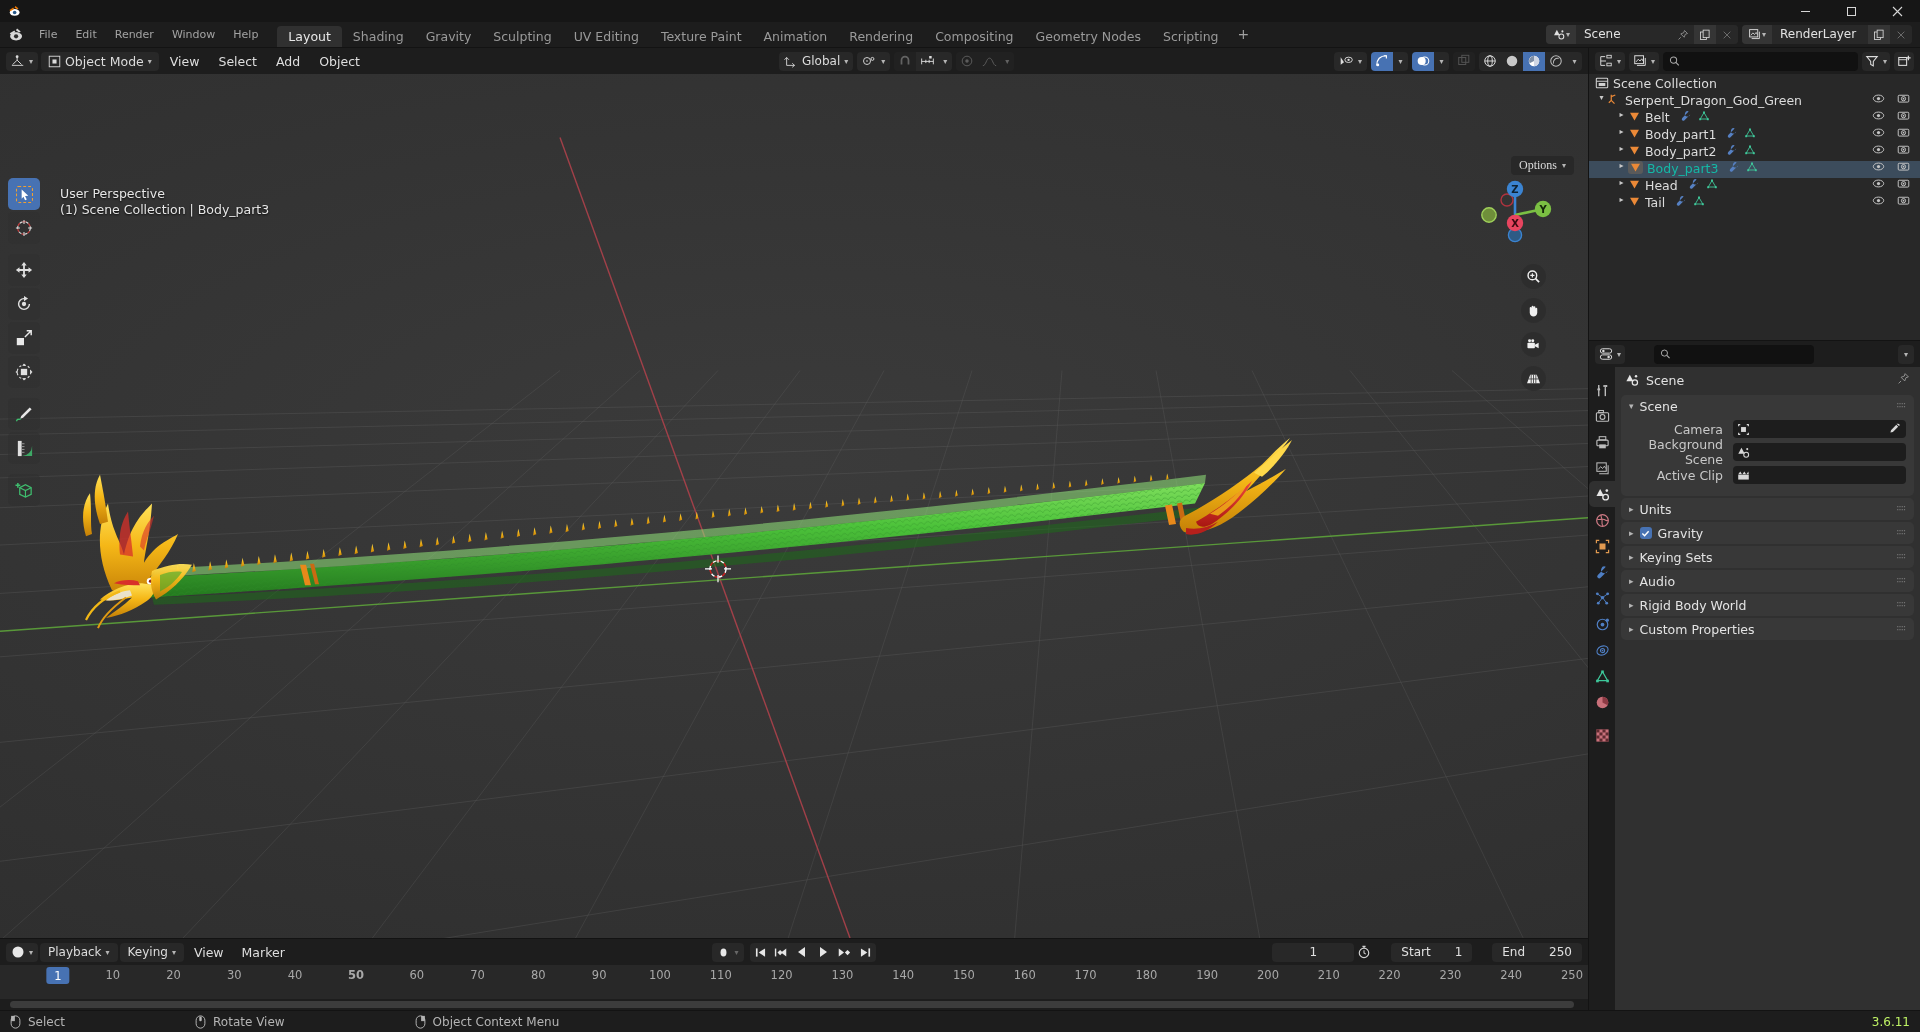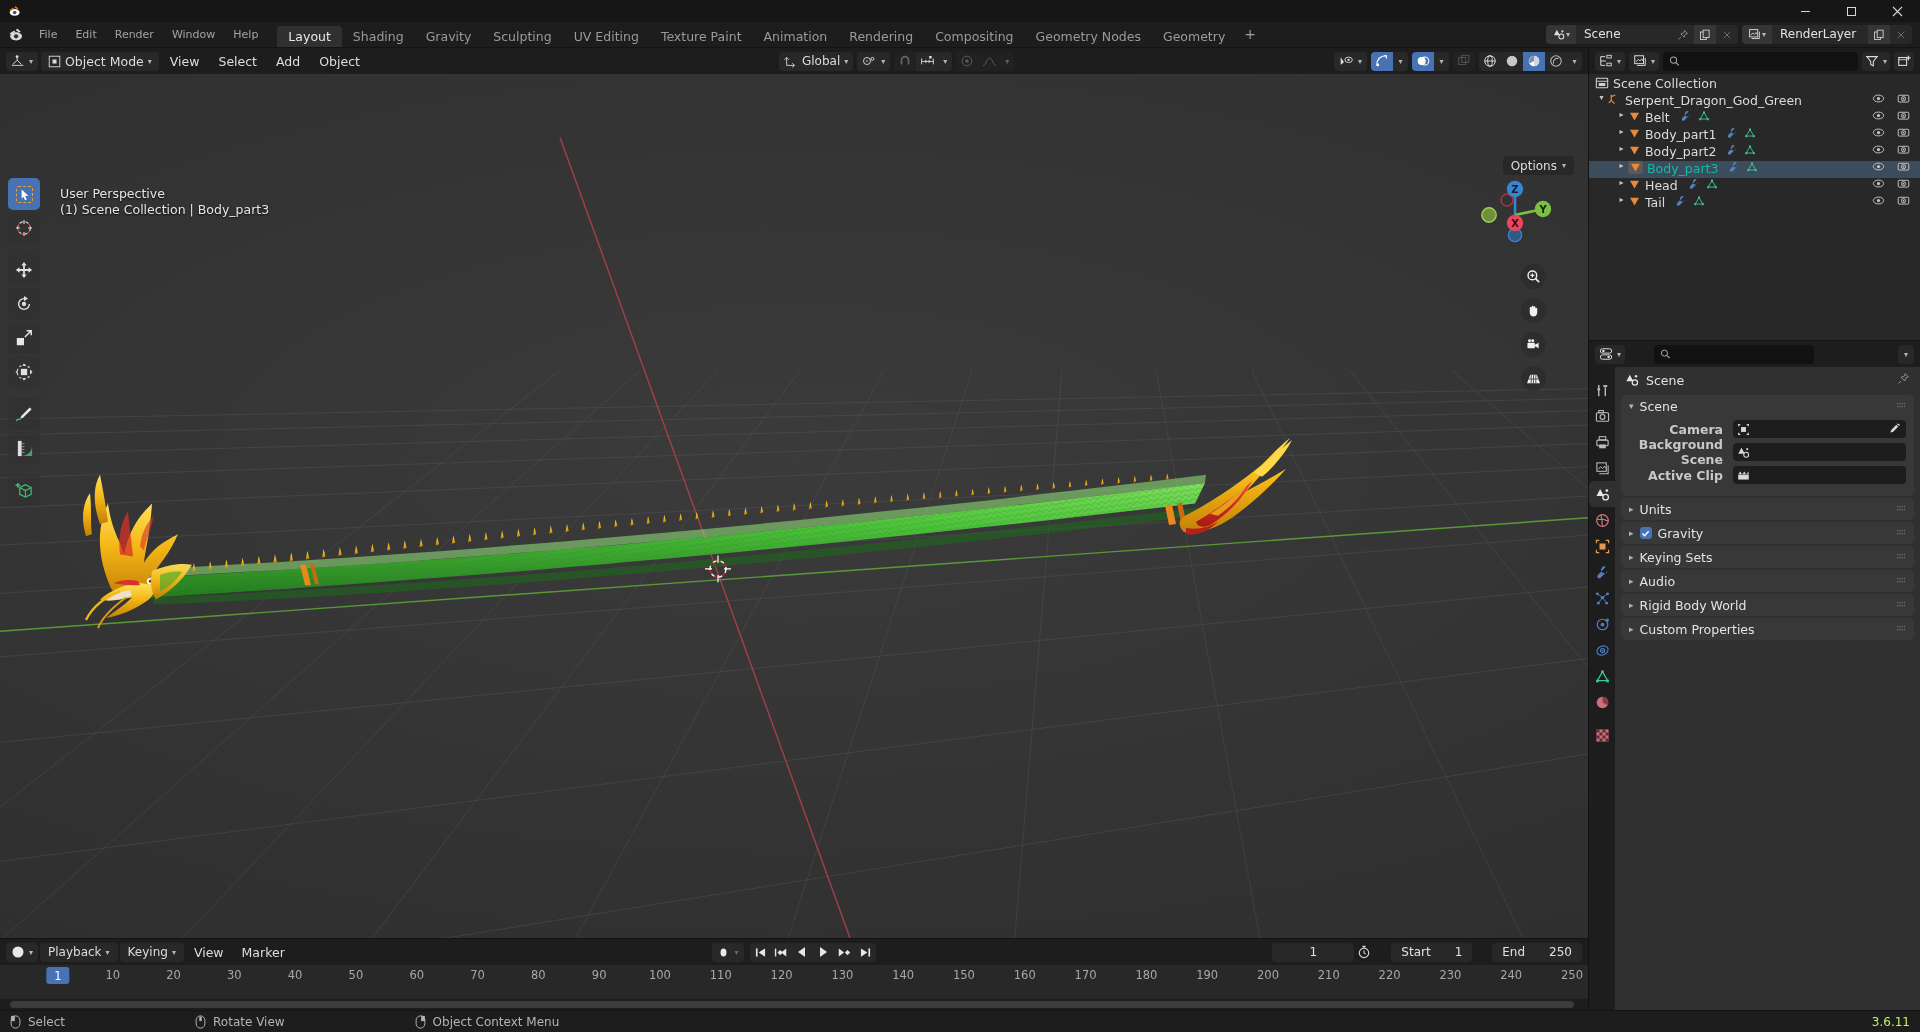--- a/index.html
+++ b/index.html
@@ -70,21 +70,21 @@
   .seg > div.on { background: #4772b3; }
   .seg > div.dim { background:#282828; opacity:.45; }
 
   .viewport {
     flex: 1 1 auto; position: relative; overflow: hidden;
     background:
       radial-gradient(ellipse 120% 90% at 50% 45%, #3b3b3b 0%, #323232 55%, #2b2b2b 100%);
   }
   .grid-svg { position:absolute; inset:0; width:100%; height:100%; }
   .vp-overlay-text { position:absolute; left:60px; top:112px; font-size:12.5px; line-height:16px; color:#e6e6e6; text-shadow: 0 1px 2px rgba(0,0,0,.85); }
-  .vp-optbtn { position:absolute; right:14px; top:82px; height:19px; padding:0 8px; display:flex; align-items:center; gap:5px; background:#282828; border-radius:4px; font-size:12px; color:#dcdcdc; }
+  .vp-optbtn { position:absolute; right:14px; top:82px; height:19px; padding:0 8px; display:flex; align-items:center; gap:5px; background:#282828; border-radius:4px; font-size:12px; color:#dcdcdc;font-family:Liberation Serif, serif; }
 
   
   .vp-toolbar { position:absolute; left:8px; top:104px; width:32px; display:flex; flex-direction:column; gap:2px; }
   .tool-btn { width:32px; height:32px; border-radius:5px; background:#30303090; display:flex; align-items:center; justify-content:center; }
   .tool-btn.active { background:#4772b3; }
   .tool-gap { height:6px; }
 
   
   .navgizmo { position:absolute; right:32px; top:100px; width:82px; height:82px; }
   .nav-extra { position:absolute; right:42px; top:190px; display:flex; flex-direction:column; gap:9px; }
@@ -125,21 +125,21 @@
   .pr-tabs { width:26px; flex:0 0 26px; background:#1d1d1d; display:flex; flex-direction:column; align-items:center; padding-top:10px; gap:0; }
   .pr-tab { width:26px; height:26px; display:flex; align-items:center; justify-content:center; position:relative; }
   .pr-tab.active { background:#303030; border-radius:5px 0 0 5px; }
   .pr-tab-sep { height:7px; }
   .pr-main { flex:1 1 auto; background:#303030; padding:0 0 0 0; overflow:hidden; }
   .pr-breadcrumb { height:26px; display:flex; align-items:center; gap:7px; padding:0 10px; font-size:12.5px; color:#e2e2e2; }
   .panel { background:#383838; margin:2px 6px 0 6px; border-radius:5px; }
   .panel-head { height:22px; display:flex; align-items:center; gap:6px; padding:0 8px; font-size:12.5px; color:#e3e3e3; position:relative; }
   .panel-head .grip { position:absolute; right:8px; top:7px; width:9px; height:7px; }
   .panel-body { padding: 2px 8px 8px 8px; }
-  .prop-row { display:flex; align-items:center; height:20px; margin-bottom:3px;font-weight:bold; }
+  .prop-row { display:flex; align-items:center; height:20px; margin-bottom:3px; }
   .prop-label { width:104px; text-align:right; padding-right:10px; font-size:12.5px; color:#c8c8c8; }
   .prop-field { flex:1 1 auto; height:18px; background:#1d1d1d; border-radius:4px; display:flex; align-items:center; padding:0 4px; gap:5px; position:relative; }
   .prop-field .eyedrop { position:absolute; right:5px; top:2px; }
   .chk { width:12px; height:12px; border-radius:3px; background:#4772b3; display:flex; align-items:center; justify-content:center; }
   .chk svg { width:9px; height:9px; }
 
   
   .statusbar { flex:0 0 22px; height:22px; background:#1d1d1d; display:flex; align-items:center; padding:0 10px; border-top:1px solid #131313; font-size:12px; color:#b4b4b4; }
   .sb-item { display:flex; align-items:center; gap:7px; margin-right:130px; }
   .sb-version { margin-left:auto; color:#bef264; font-size:12px; }
@@ -197,21 +197,21 @@
       <div class="ws-tab active">Layout</div>
       <div class="ws-tab">Shading</div>
       <div class="ws-tab">Gravity</div>
       <div class="ws-tab">Sculpting</div>
       <div class="ws-tab">UV Editing</div>
       <div class="ws-tab">Texture Paint</div>
       <div class="ws-tab">Animation</div>
       <div class="ws-tab">Rendering</div>
       <div class="ws-tab">Compositing</div>
       <div class="ws-tab">Geometry Nodes</div>
-      <div class="ws-tab">Geometry</div>
+      <div class="ws-tab">Scripting</div>
       <div class="ws-add">+</div>
     </div>
 
     <div class="topbar-right">
       <div class="field-group">
         <div class="fg-icon">
           <svg width="13" height="13" viewBox="0 0 16 16">
               <path d="M6 2 L9.5 9 H2.5 Z" fill="#e0e0e0"></path>
               <circle cx="11.5" cy="10.5" r="3" fill="none" stroke="#e0e0e0" stroke-width="1.3"></circle>
               <circle cx="12.8" cy="4.2" r="1.3" fill="#e0e0e0"></circle>
@@ -807,21 +807,21 @@
             </div>
           </div>
         </div>
 
         <div class="tl-ruler">
           <div id="tl-ticks">
               <div class="tl-tick" style="left: 112.723px;">10</div>
               <div class="tl-tick" style="left: 173.526px;">20</div>
               <div class="tl-tick" style="left: 234.329px;">30</div>
               <div class="tl-tick" style="left: 295.133px;">40</div>
-              <div class="tl-tick" style="left: 355.936px;">50</div>
+              <div class="tl-tick" style="left: 355.936px; font-weight: bold;">50</div>
               <div class="tl-tick" style="left: 416.739px;">60</div>
               <div class="tl-tick" style="left: 477.542px;">70</div>
               <div class="tl-tick" style="left: 538.345px;">80</div>
               <div class="tl-tick" style="left: 599.149px;">90</div>
               <div class="tl-tick" style="left: 659.952px;">100</div>
               <div class="tl-tick" style="left: 720.755px;">110</div>
               <div class="tl-tick" style="left: 781.558px;">120</div>
               <div class="tl-tick" style="left: 842.361px;">130</div>
               <div class="tl-tick" style="left: 903.165px;">140</div>
               <div class="tl-tick" style="left: 963.968px;">150</div>

